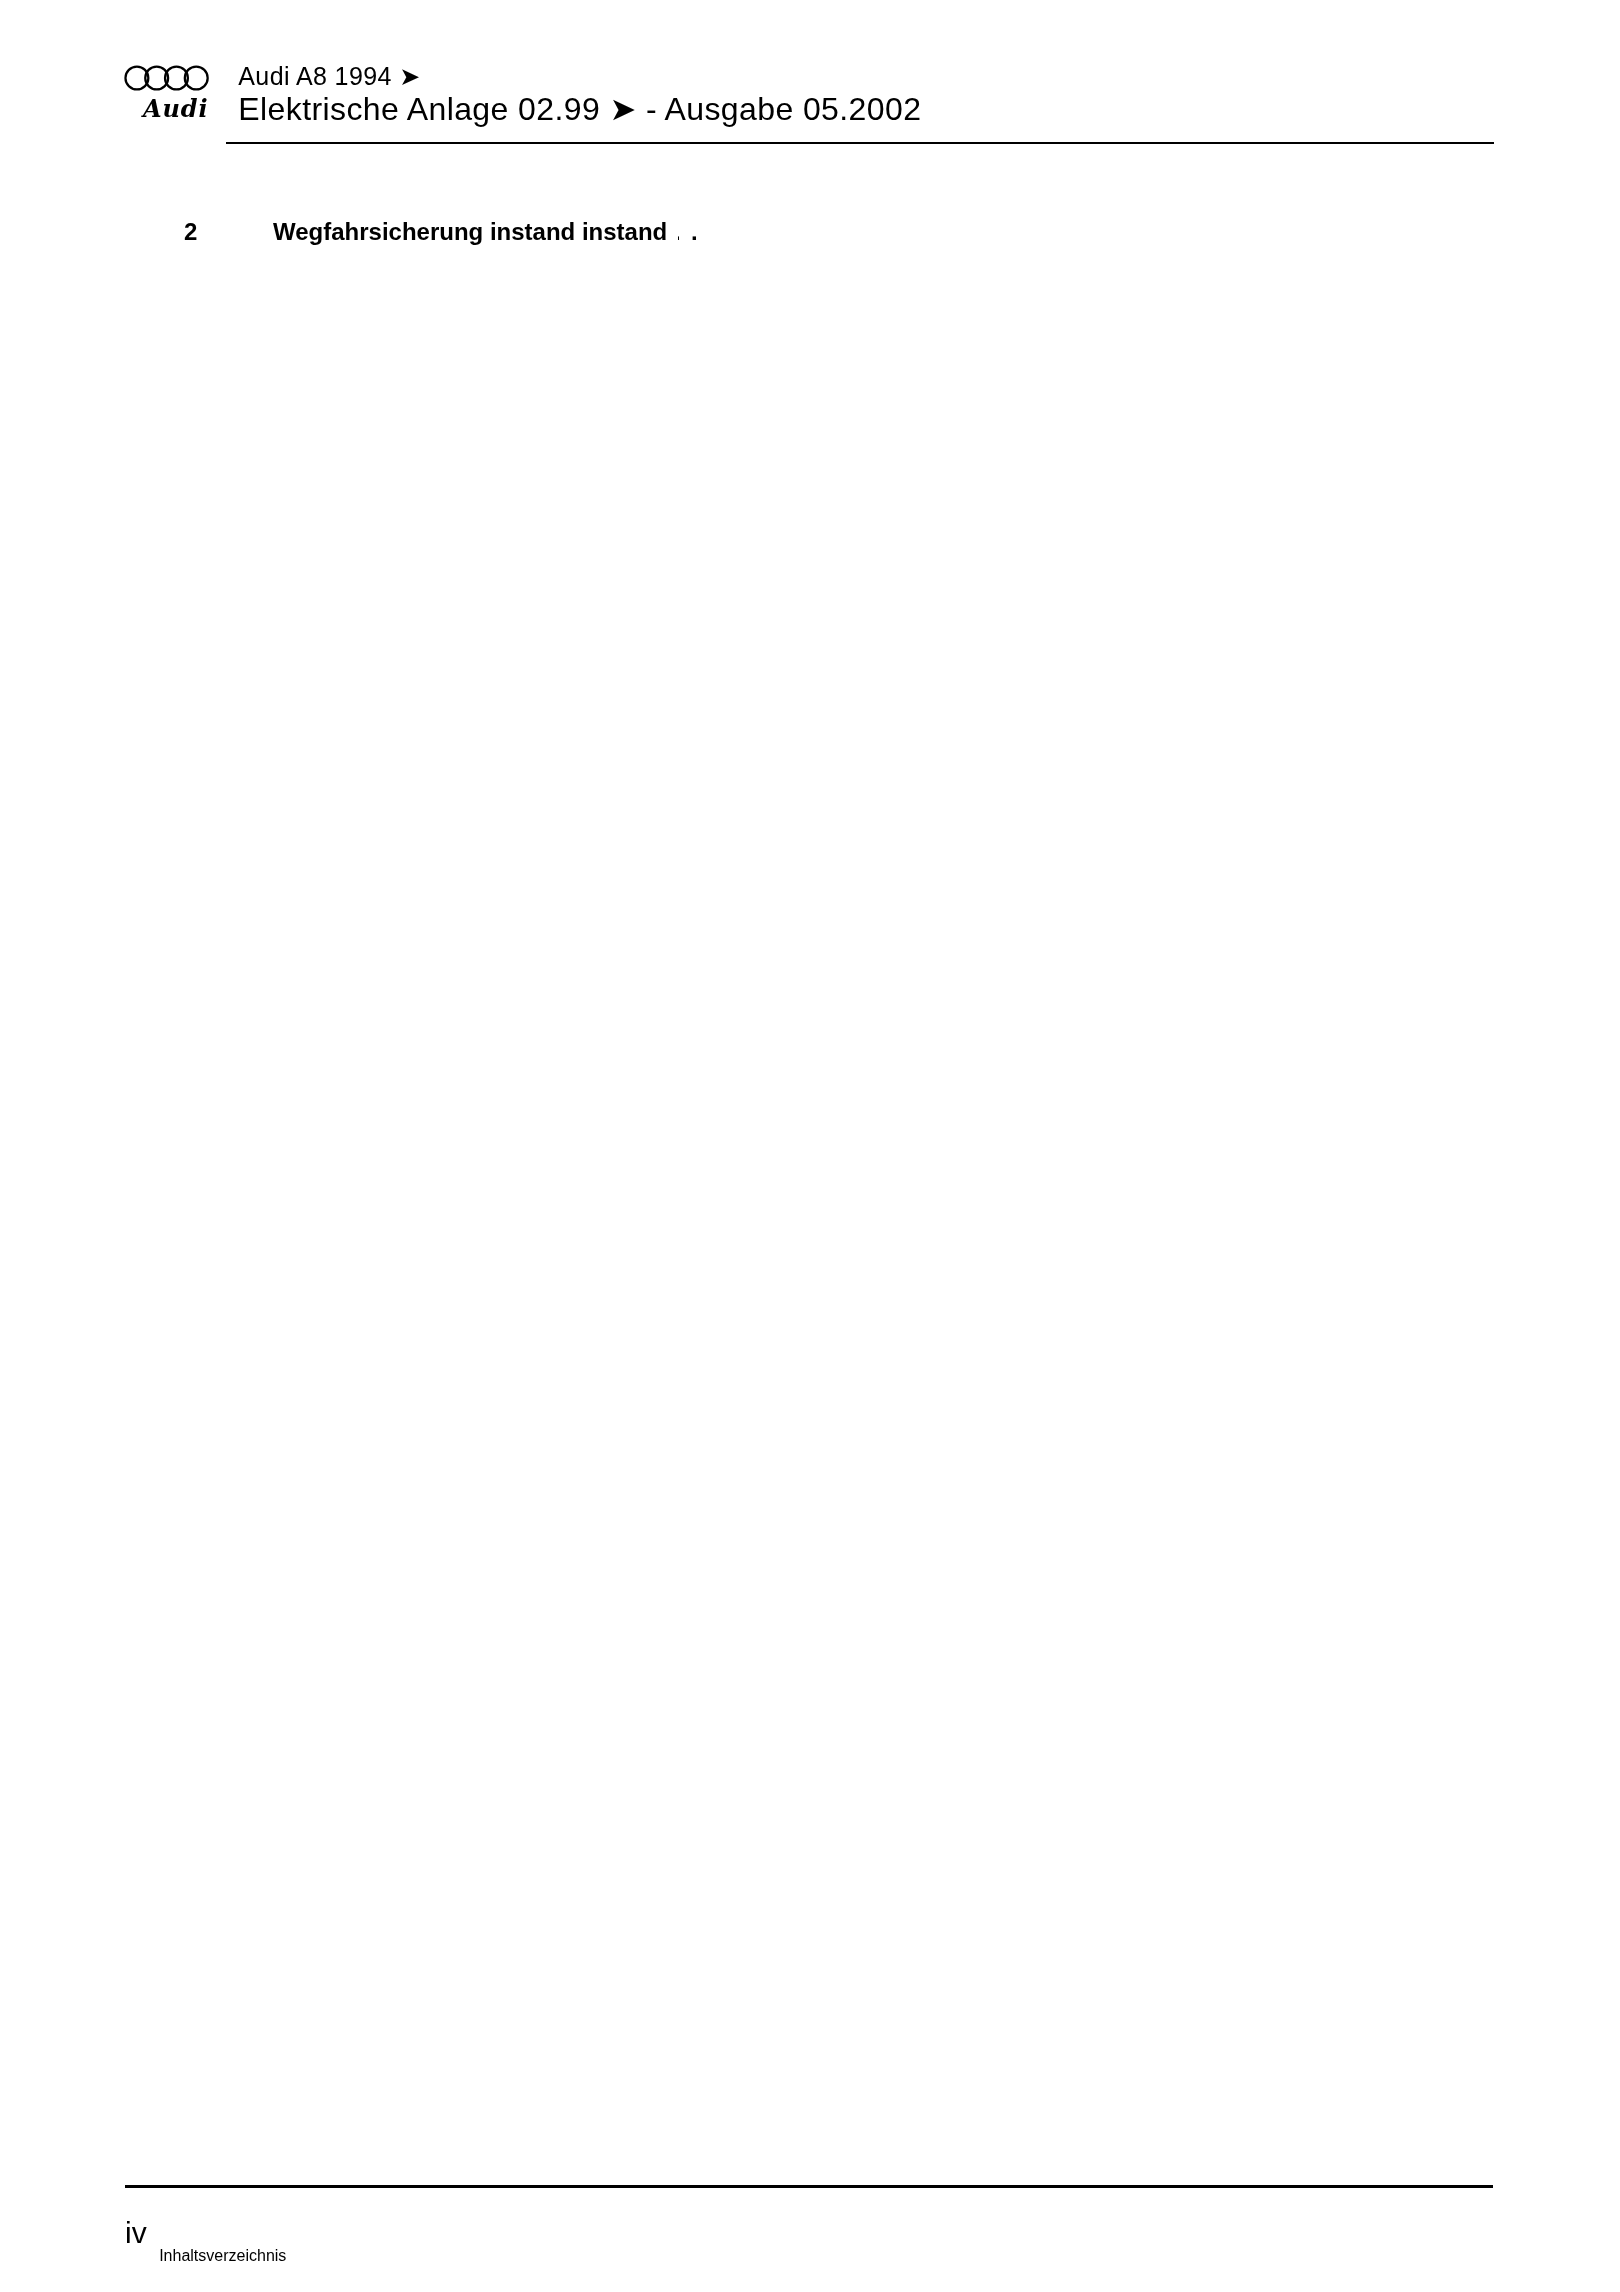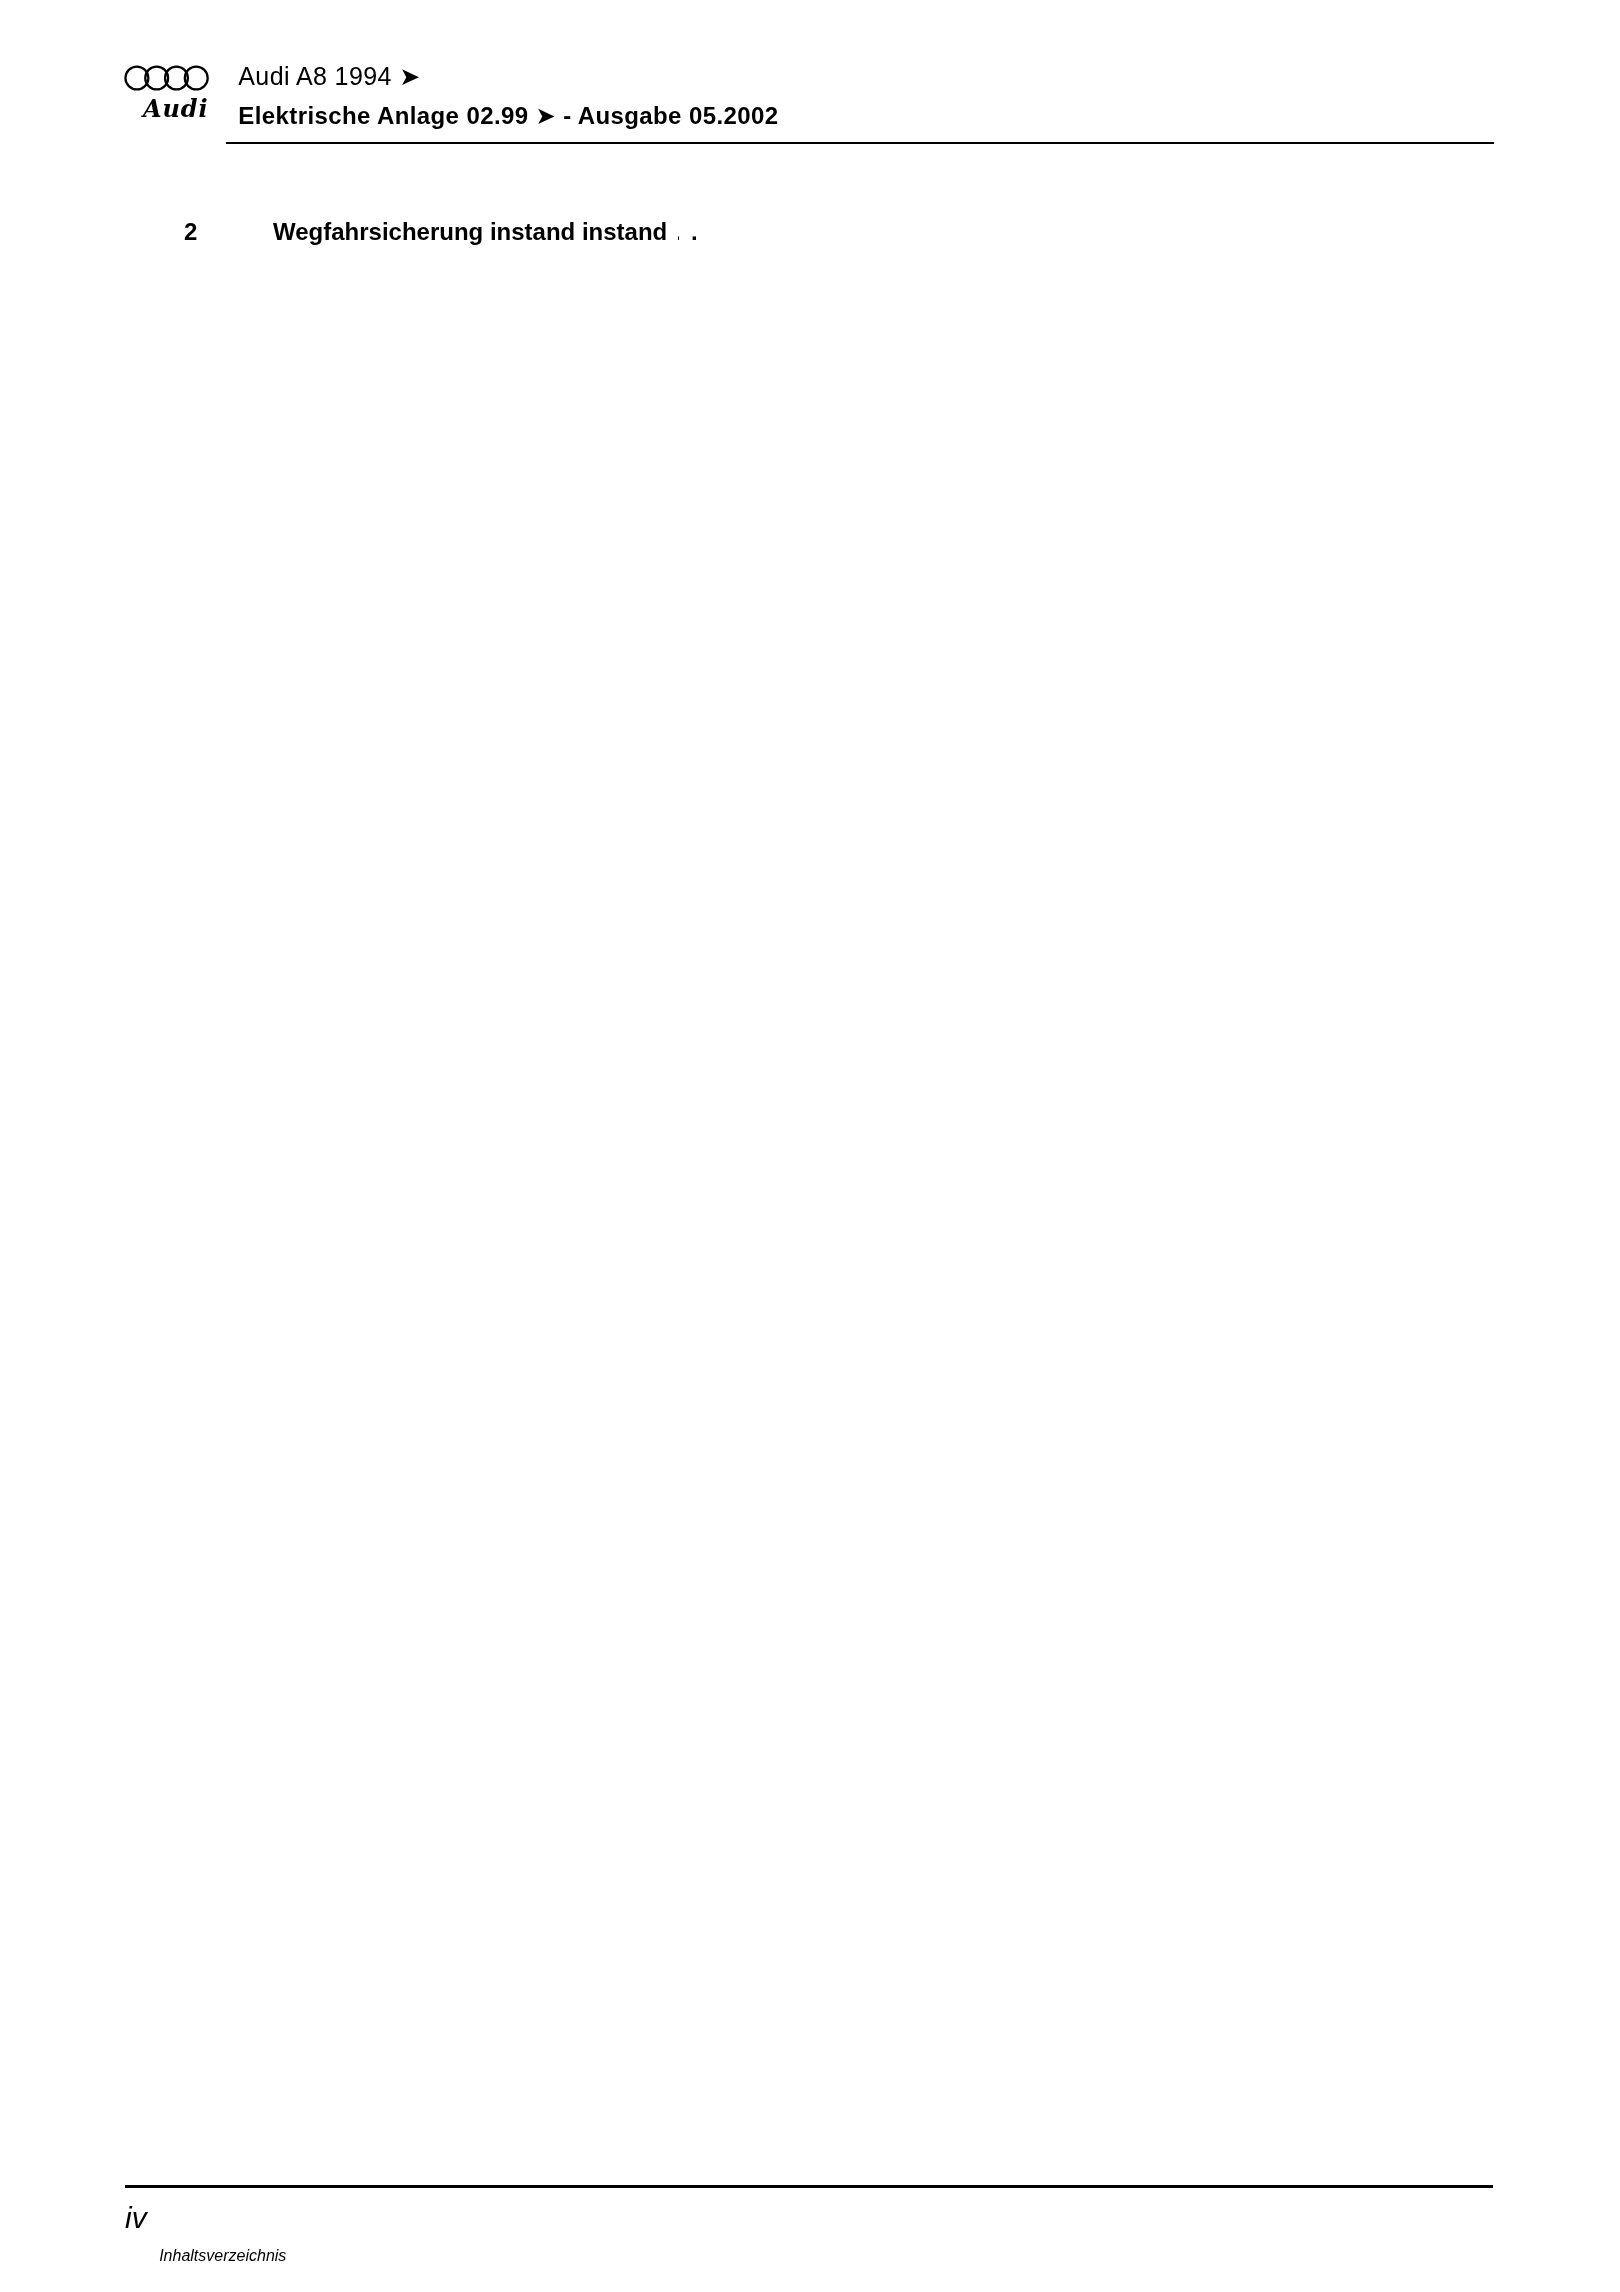--- a/index.html
+++ b/index.html
@@ -17,21 +17,21 @@
   .logo { width: 100px; flex: 0 0 auto; display: flex; flex-direction: column; text-align: center; }
   .rings { width: 86px; height: 30px; display: block; }
   .wordmark {
     font-family: "DejaVu Serif", "Liberation Serif", serif;
     font-style: italic; font-weight: 700;
     font-size: 24px; line-height: 27px; letter-spacing: 0.9px;
     margin: 1.8px 0 0 3.6px;
   }
   .header-text { margin-left: 14.3px; }
   .h-line1 { font-size: 25px; line-height: 27px; font-weight: 400; letter-spacing: 0.4px; }
-  .h-line2 { font-size: 24px; line-height: 30px; font-weight: 700; letter-spacing: 0.4px; margin-top: 11px; }
+  .h-line2 { font-size: 32px; line-height: 30px; font-weight: 400; letter-spacing: 0.4px; margin-top: 4px; }
   .header-rule { position: absolute; top: 142px; left: 226px; width: 1268px; height: 1.8px; background: #000; }
 
   
   .toc { position: absolute; top: 215px; left: 125px; width: 1294px; }
   .row { display: flex; align-items: baseline; font-size: 24px; line-height: 33px; padding-left: 59px; }
   .row.section { font-weight: 700; margin-top: 13.4px; }
   .toc .row:first-child { margin-top: 0; }
   .row .num { flex: 0 0 89px; }
   .row .title { flex: 0 0 auto; white-space: nowrap; }
   .row .dots {
@@ -41,21 +41,21 @@
     letter-spacing: 1.8px;
     direction: rtl;
   }
   .row .dots::after {
     content: ". . . . . . . . . . . . . . . . . . . . . . . . . . . . . . . . . . . . . . . . . . . . . . . . . . . . . . . . . . . . . . . . . . . . . . . . . . . . . . . . . . . . . . . . . . . . . . . . . . . . . . . . . . . . . . . . . . . . . . . . . . . .";
   }
   .row .page { flex: 0 0 auto; min-width: 56px; text-align: right; }
 
   
   .footer-rule { position: absolute; top: 2185px; left: 125px; width: 1368px; height: 2.7px; background: #000; }
-  .footer-text { position: absolute; top: 2200px; left: 125px; display: flex; align-items: flex-start; font-style: italic; }
+  .footer-text { position: absolute; top: 2200px; left: 125px; display: flex; align-items: center; }
   .roman { font-size: 30px; line-height: 36px; }
   .footer-label { font-size: 16px; margin-left: 12.5px; margin-top: 47px; }
 </style>
 </head>
 <body>
 
 <div class="page">
 
   <header class="header">
     <div class="logo">

